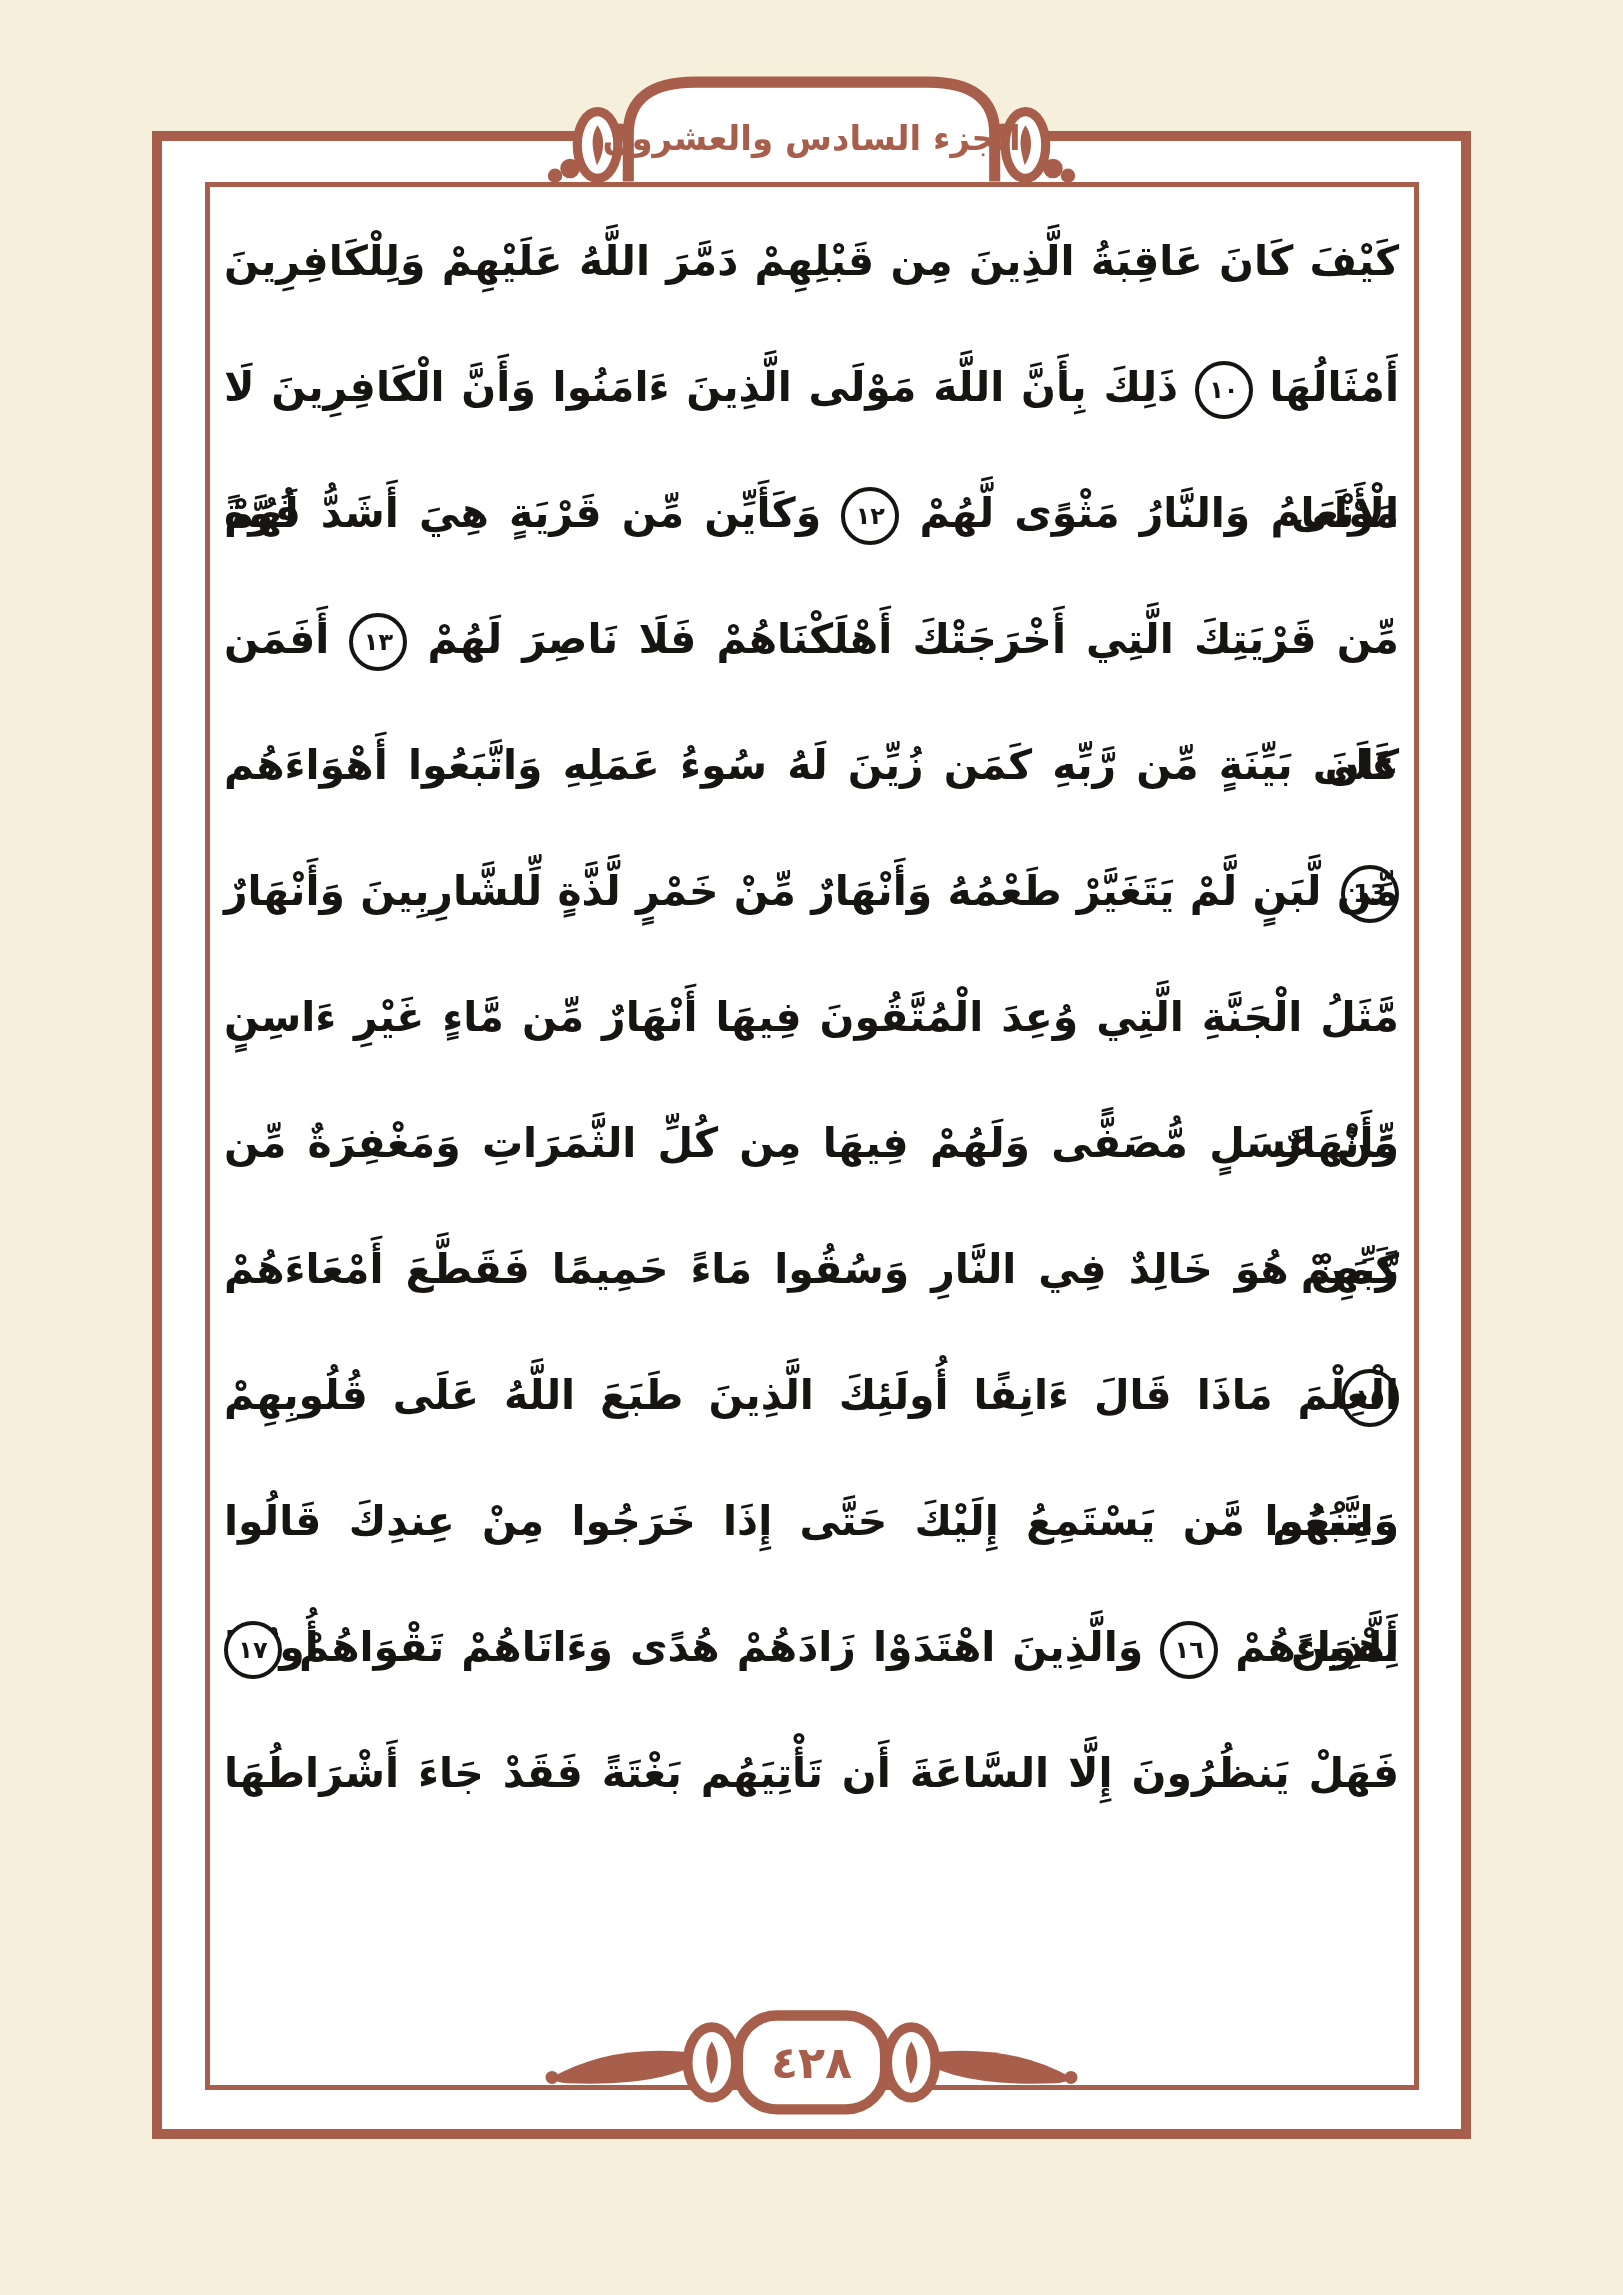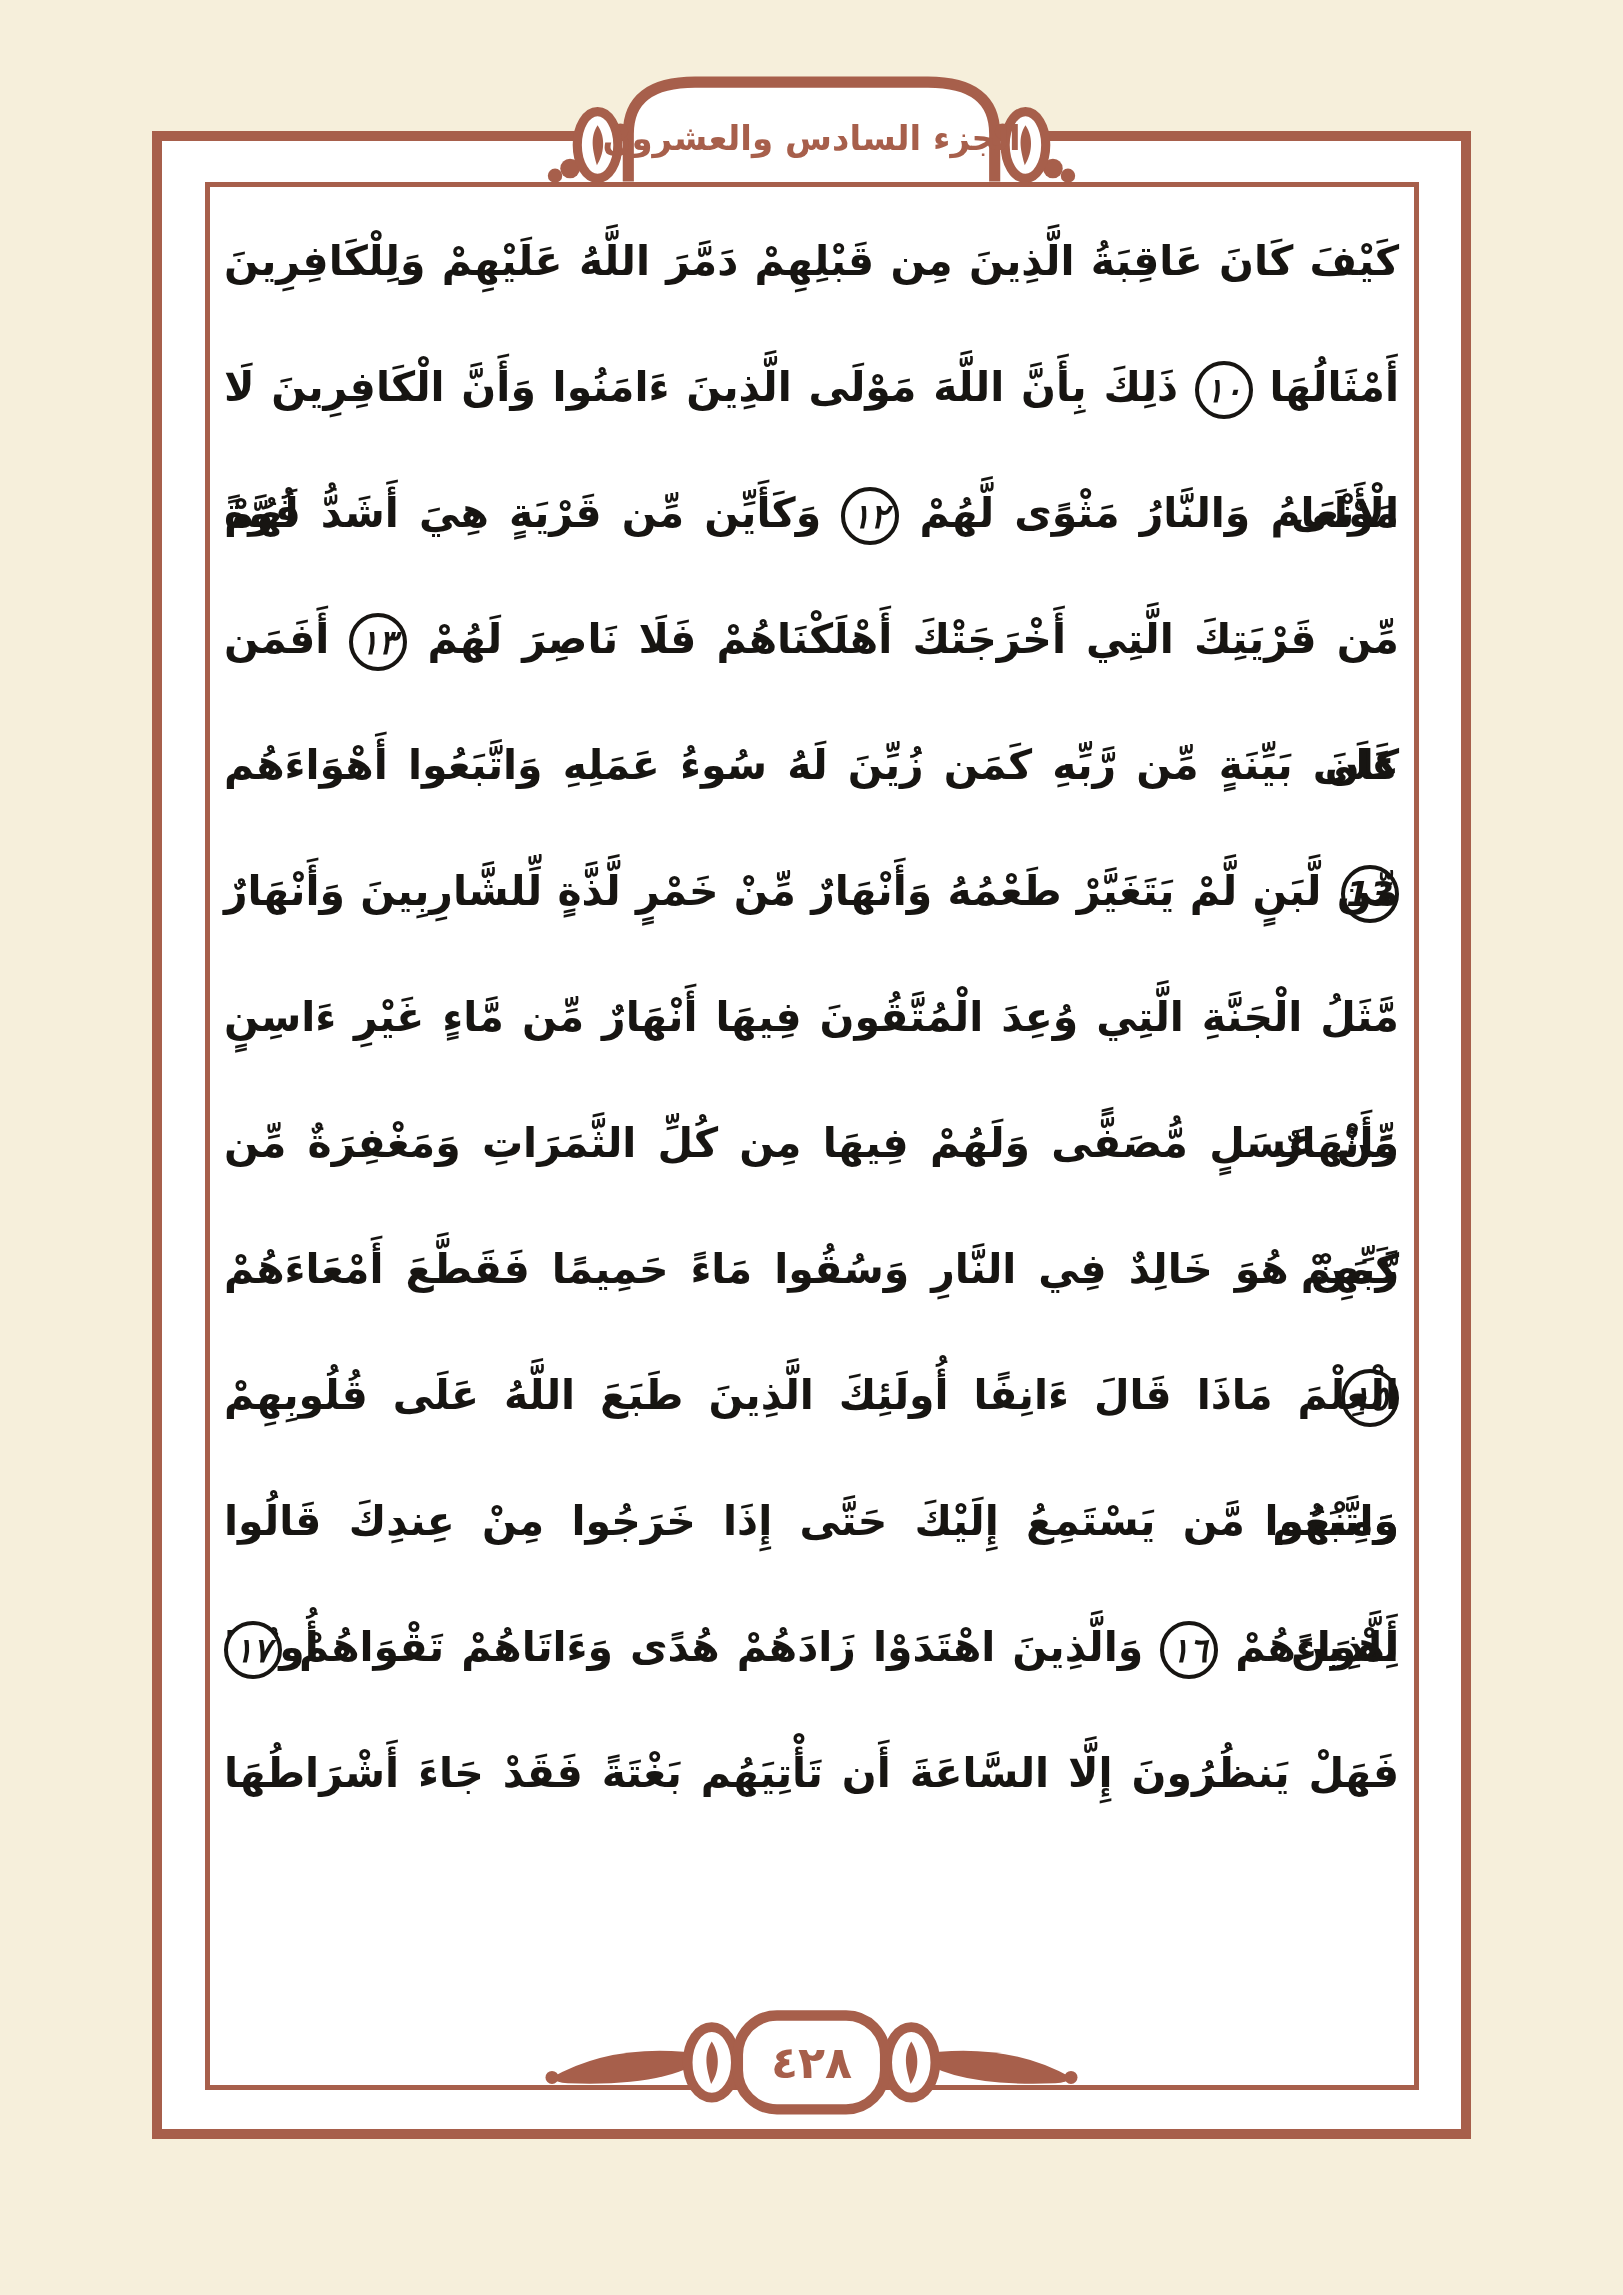--- a/index.html
+++ b/index.html
@@ -46,26 +46,25 @@
   }
   .verse-badge{
     display:inline-block;
     width:58px;height:58px;
     line-height:50px;
     border:4.6px solid var(--ink);
     border-radius:50%;
     text-align:right;
     -moz-text-align-last:center;
     text-align-last:center;
-    font-size:34px;
+    font-size:24px;
     font-weight:bold;
     color:var(--ink);
     vertical-align:middle;
     background:var(--paper);
-    font-style:italic;
   }
   .ornament{position:absolute;}
   .ornament svg{display:block;}
   .juz-title-text{
     font-family:"DejaVu Sans", sans-serif;
     font-weight:bold;
   }
 </style>
 </head>
 <body>

